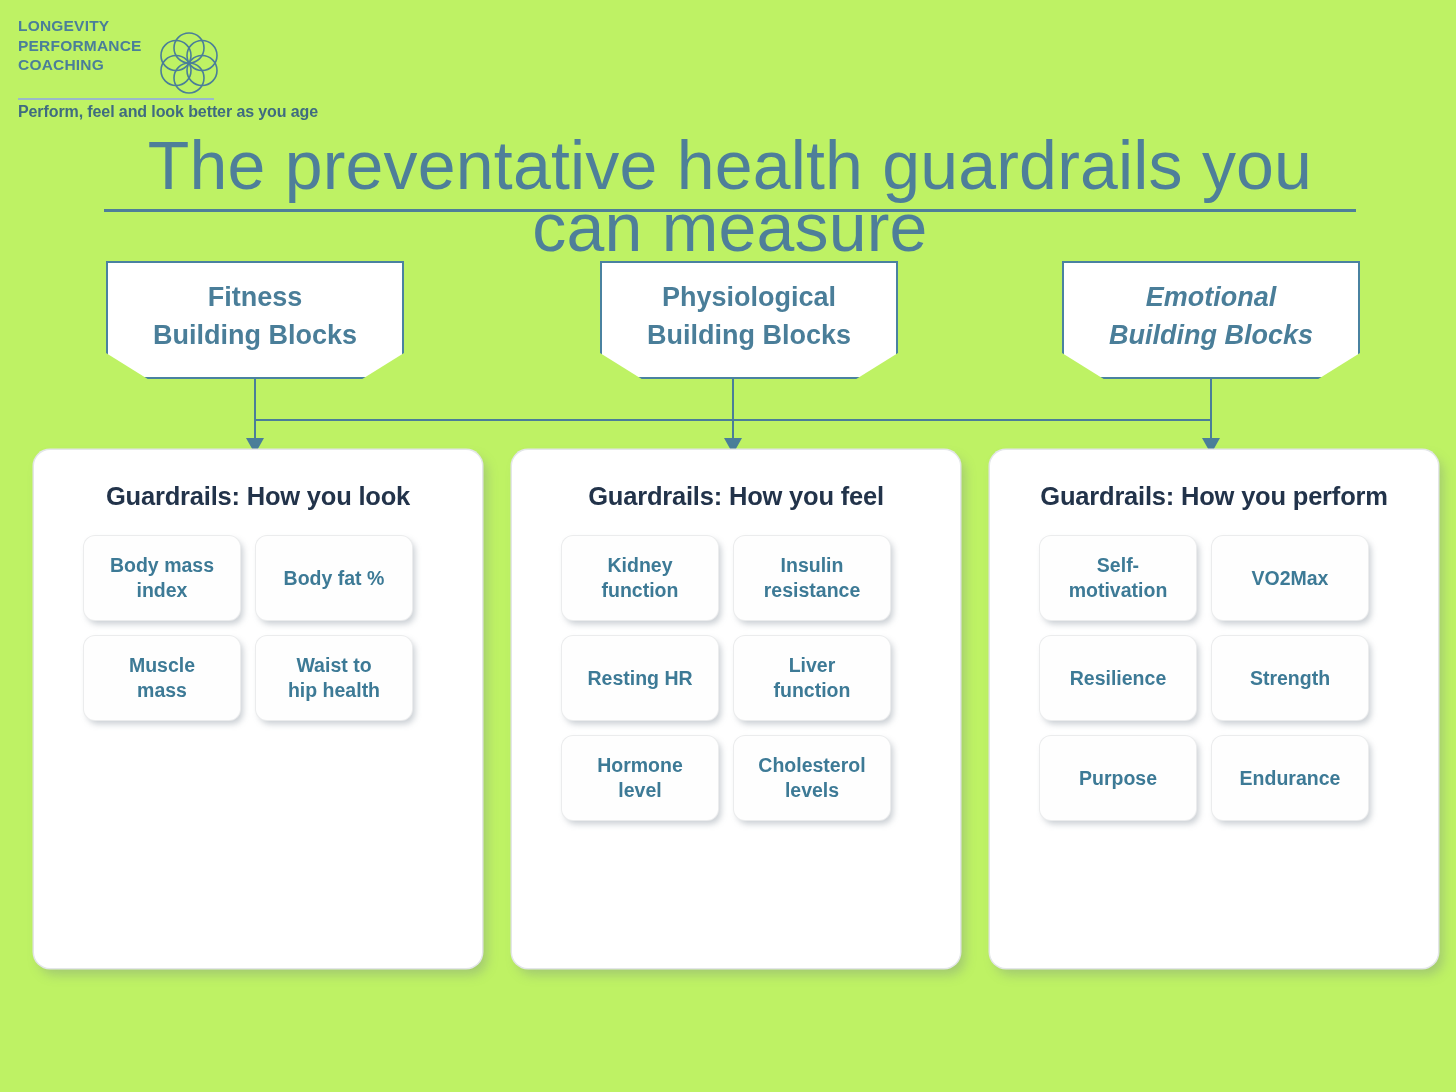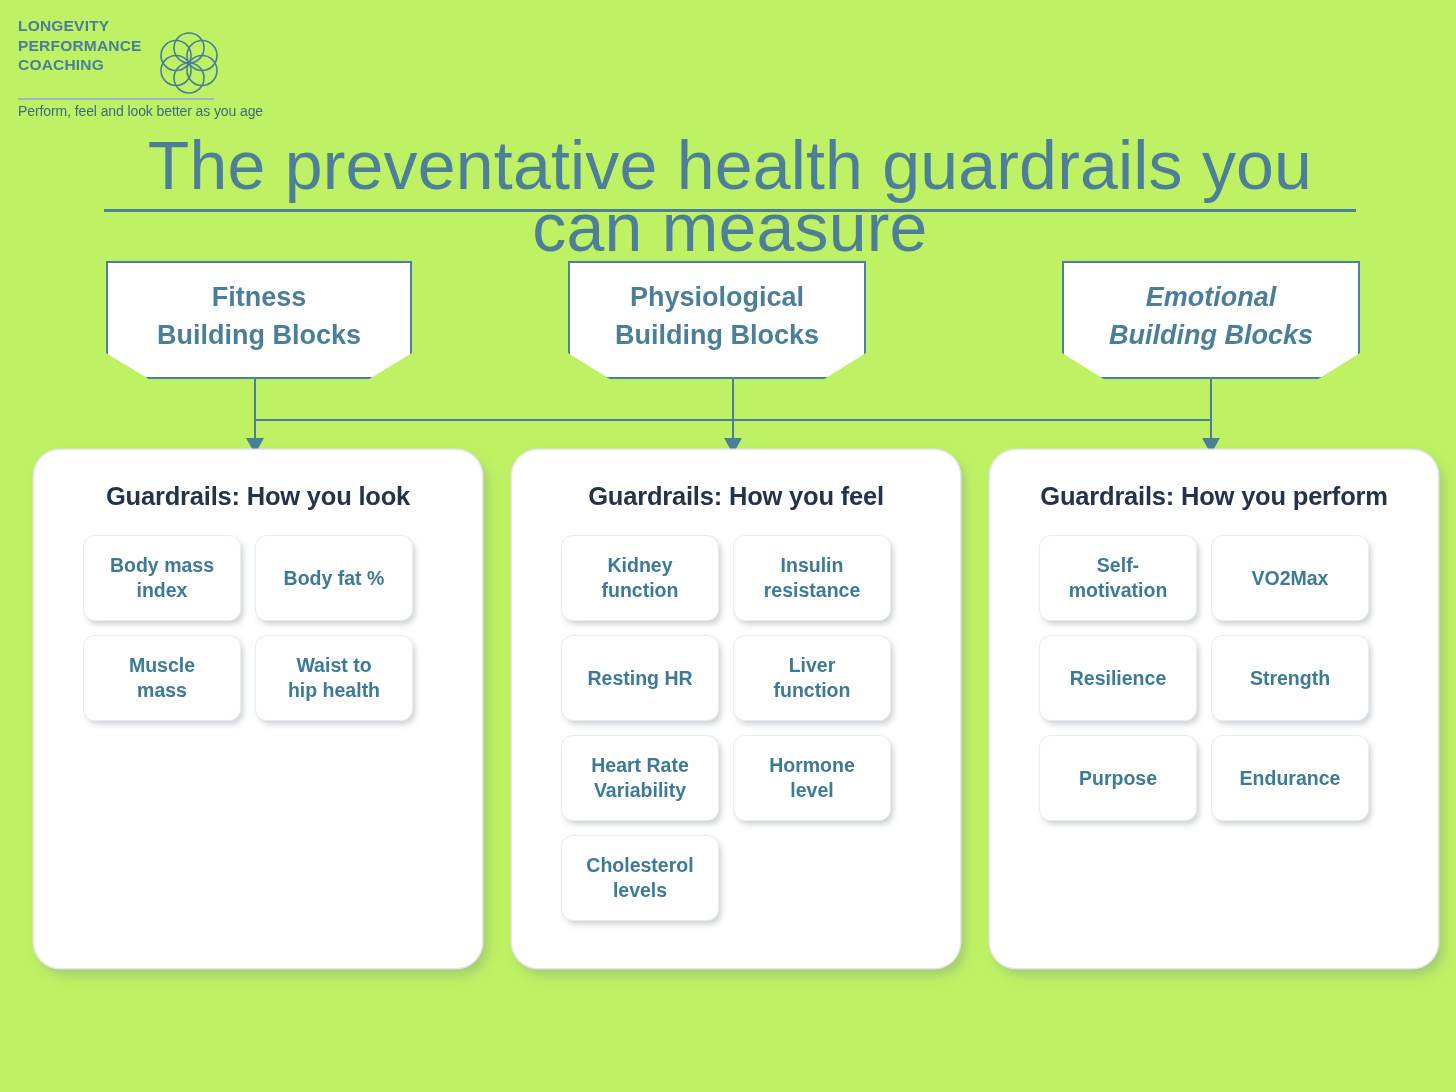--- a/index.html
+++ b/index.html
@@ -55,22 +55,22 @@
     left: 0;
     top: 84px;
     width: 196px;
     height: 2px;
     background: #9bb9c8;
   }
   #logo-tagline {
     position: absolute;
     left: 0;
     top: 89px;
-    font-size: 14px;
-    font-weight: normal;
+    font-size: 16px;
+    font-weight: bold;
     color: #3f6b80;
     white-space: nowrap;
     letter-spacing: -0.1px;
   }
 
   
   #page-title {
     position: absolute;
     left: 104px;
     top: 134px;
@@ -123,40 +123,40 @@
     justify-content: center;
     padding-bottom: 8px;
     box-sizing: border-box;
     font-size: 27px;
     font-weight: bold;
     color: #4a7e99;
     line-height: 38px;
     text-align: center;
     white-space: pre-line;
   }
-  #bb-1 { left: 106px; padding-left: 8px; }
-  #bb-2 { left: 568px; }
+  #bb-1 { left: 106px; }
+  #bb-2 { left: 600px; }
   #bb-3 { left: 1062px; font-style: italic; }
 
   
   #connectors {
     position: absolute;
     left: 0;
     top: 370px;
     width: 1456px;
     height: 100px;
     pointer-events: none;
   }
 
   
   .panel {
     position: absolute;
     top: 450px;
     background: #ffffff;
-    border-radius: 26px;
+    border-radius: 16px;
     box-shadow: 0 0 0 1.5px #e3e6e8, 5px 7px 11px rgba(110,125,138,0.34);
   }
   #panel-1 { left: 34px;   width: 448px; height: 518px; }
   #panel-2 { left: 512px;  width: 448px; height: 518px; }
   #panel-3 { left: 990px;  width: 448px; height: 518px; }
 
   .panel-heading {
     position: absolute;
     left: 0;
     top: 32px;
@@ -282,22 +282,20 @@
   <div class="panel" id="panel-2">
     <div class="panel-heading">Guardrails: How you feel</div>
     <div class="chip-grid">
       <div class="chip">Kidney
 function</div>
       <div class="chip">Insulin
 resistance</div>
       <div class="chip">Resting HR</div>
       <div class="chip">Liver
 function</div>
-      <div class="chip">Heart Rate
-Variability</div>
       <div class="chip">Hormone
 level</div>
       <div class="chip">Cholesterol
 levels</div>
     </div>
   </div>
 
   <div class="panel" id="panel-3">
     <div class="panel-heading">Guardrails: How you perform</div>
     <div class="chip-grid">

